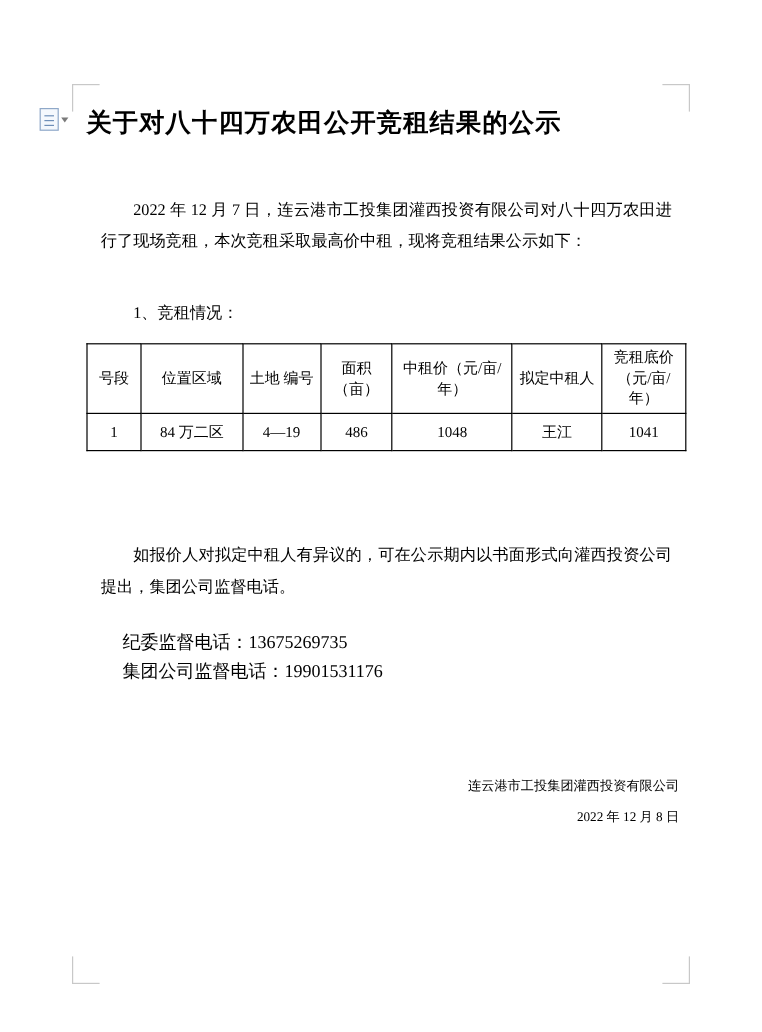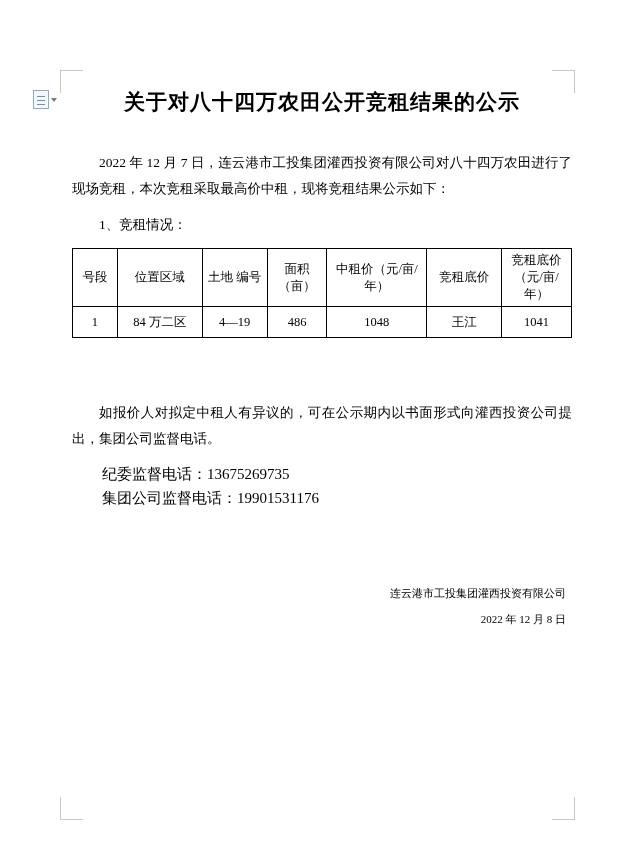--- a/index.html
+++ b/index.html
@@ -74,34 +74,33 @@
   }
 
   .content {
     position: absolute;
     left: 72px;
     top: 82px;
     width: 500px;
   }
 
   .title {
-    text-align: center;
     font-size: 21px;
     font-weight: bold;
     letter-spacing: 1px;
     margin: 0 0 0 0;
     padding-top: 6px;
     font-family: "Liberation Serif", "DejaVu Serif", serif;
   }
 
   .para {
     font-size: 13.5px;
     line-height: 26px;
     text-align: justify;
-    margin: 0;
+    margin: 12px;
   }
   .indent2 { text-indent: 2em; }
 
   .gap-lg { height: 34px; }
   .gap-md { height: 18px; }
   .gap-sm { height: 10px; }
   .gap-xl { height: 44px; }
 
   table.bid-table {
     border-collapse: collapse;
@@ -175,21 +174,21 @@
     <p class="para indent2">1、竞租情况：</p>
 
     <table class="bid-table">
       <thead>
         <tr>
           <th class="col-1">号段</th>
           <th class="col-2">位置区域</th>
           <th class="col-3">土地 编号</th>
           <th class="col-4">面积（亩）</th>
           <th class="col-5">中租价（元/亩/年）</th>
-          <th class="col-6">竞租底价</th>
+          <th class="col-6">拟定中租人</th>
           <th class="col-7">竞租底价（元/亩/年）</th>
         </tr>
       </thead>
       <tbody>
         <tr>
           <td>1</td>
           <td>84 万二区</td>
           <td>4—19</td>
           <td>486</td>
           <td>1048</td>

